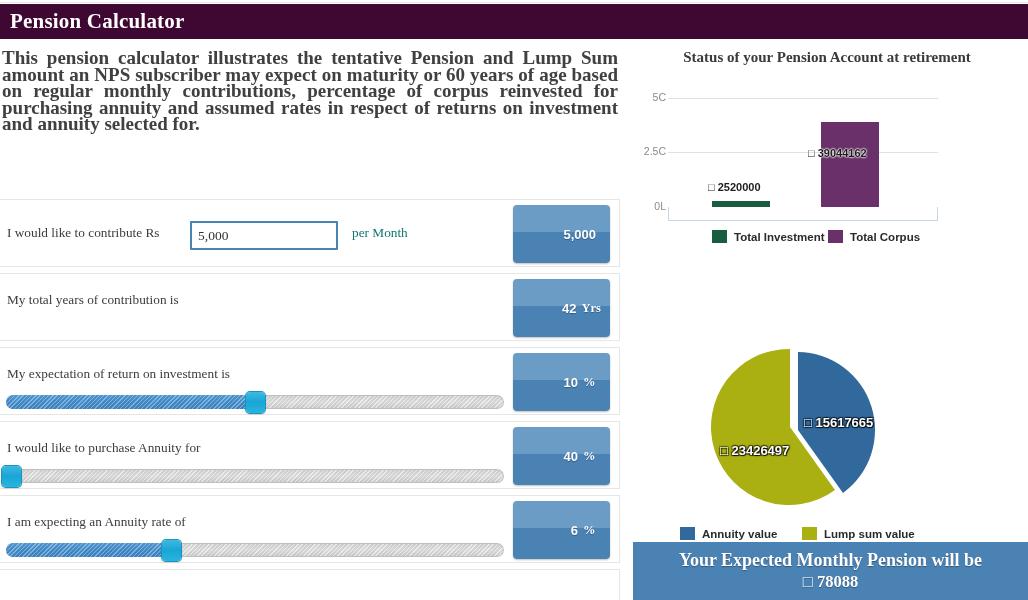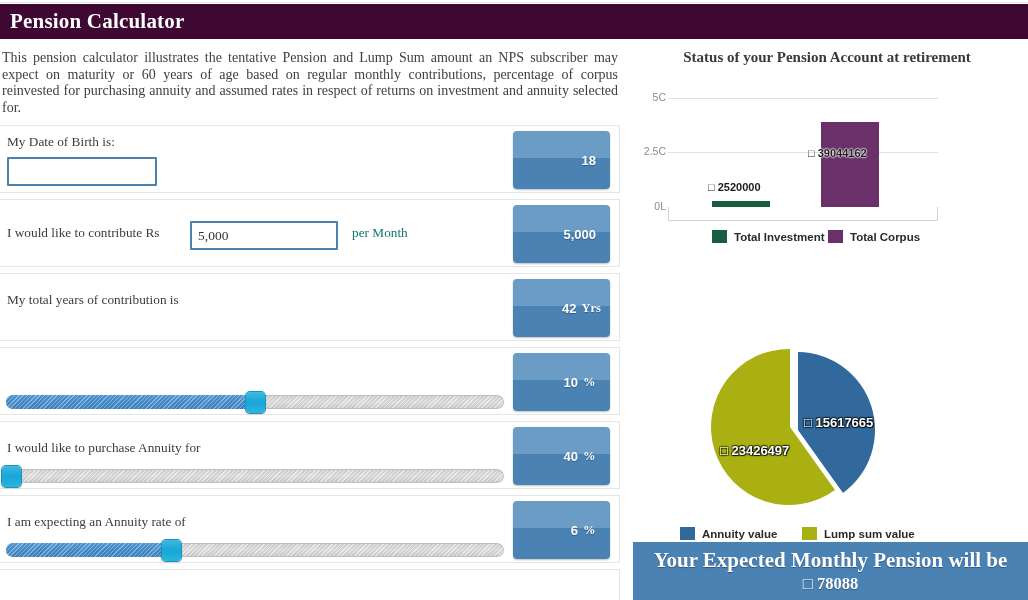--- a/index.html
+++ b/index.html
@@ -29,22 +29,23 @@
     letter-spacing: 0.2px; white-space: nowrap;
   }
 
   
   .left-col {
     position: absolute; left: 0; top: 45px; width: 622px; height: 555px;
   }
   .intro {
     position: absolute; left: 2px; top: 5px; width: 616px;
     font-family: "Liberation Serif", serif;
-    font-size: 14px; color: #404040; line-height: 16.5px;
+    font-size: 19px; color: #404040; line-height: 16.5px;
     text-align: justify;
+    font-weight: bold;
   }
 
   .row {
     position: absolute; left: 0; width: 620px;
     background: #ffffff;
     border: 1px solid #e6e6e6;
     border-left: none;
   }
   .row-label {
     position: absolute; left: 7px; top: 8px;
@@ -188,50 +189,40 @@
   .banner {
     position: absolute; left: 633px; top: 542px;
     width: 395px; height: 58px;
     background: #4b82b4;
     display: flex; flex-direction: column;
     align-items: center; justify-content: center;
     gap: 1px;
   }
   .banner-l1 {
     font-family: "Liberation Serif", serif;
-    font-size: 21px; font-weight: bold; color: #ffffff;
+    font-size: 18px; font-weight: bold; color: #ffffff;
     text-shadow: 0 1px 1px rgba(0,0,0,0.35);
   }
   .banner-l2 {
     font-family: "Liberation Serif", serif;
     font-size: 16.5px; font-weight: bold; color: #ffffff;
     text-shadow: 0 1px 1px rgba(0,0,0,0.35);
   }
 </style>
 </head>
 <body>
 
 <div class="topline"></div>
 <div class="header-bar">
   <div class="header-title">Pension Calculator</div>
 </div>
 
 <div class="left-col">
   <div class="intro">This pension calculator illustrates the tentative Pension and Lump Sum amount an NPS subscriber may expect on maturity or 60 years of age based on regular monthly contributions, percentage of corpus reinvested for purchasing annuity and assumed rates in respect of returns on investment and annuity selected for.</div>
 
-  <div class="row" style="top:80px; height:68px;">
-    <div class="row-label">My Date of Birth is:</div>
-    <input class="txt-input" type="text" style="left: 7px; top: 31px; width: 150px; height: 29px;" value="">
-    <div class="badge" style="left:513px; top:5px;">
-      <div class="badge-inner">
-        <span class="badge-val">18</span>
-        <span class="badge-unit empty"></span>
-      </div>
-    </div>
-  </div>
 
   <div class="row" style="top:154px; height:68px;">
     <div class="row-label" style="top:25px;">I would like to contribute Rs</div>
     <input class="txt-input" type="text" style="left: 190px; top: 21px; width: 148px; height: 29px;" value="5,000">
     <div class="suffix-text" style="left:352px; top:25px;">per Month</div>
     <div class="badge" style="left:513px; top:5px;">
       <div class="badge-inner">
         <span class="badge-val">5,000</span>
         <span class="badge-unit empty"></span>
       </div>
@@ -242,20 +233,21 @@
     <div class="row-label" style="top:18px;">My total years of contribution is</div>
     <div class="badge" style="left:513px; top:5px;">
       <div class="badge-inner">
         <span class="badge-val">42</span>
         <span class="badge-unit">Yrs</span>
       </div>
     </div>
   </div>
 
   <div class="row" style="top:302px; height:68px;">
+    <div class="row-label" style="top:18px;">My expectation of return on investment is</div>
     <div class="slider" style="left:6px; top:47px;">
       <div class="slider-fill" style="width:249px;"></div>
       <div class="slider-handle" style="left:240px;"></div>
     </div>
     <div class="badge" style="left:513px; top:5px;">
       <div class="badge-inner">
         <span class="badge-val">10</span>
         <span class="badge-unit">%</span>
       </div>
     </div>

